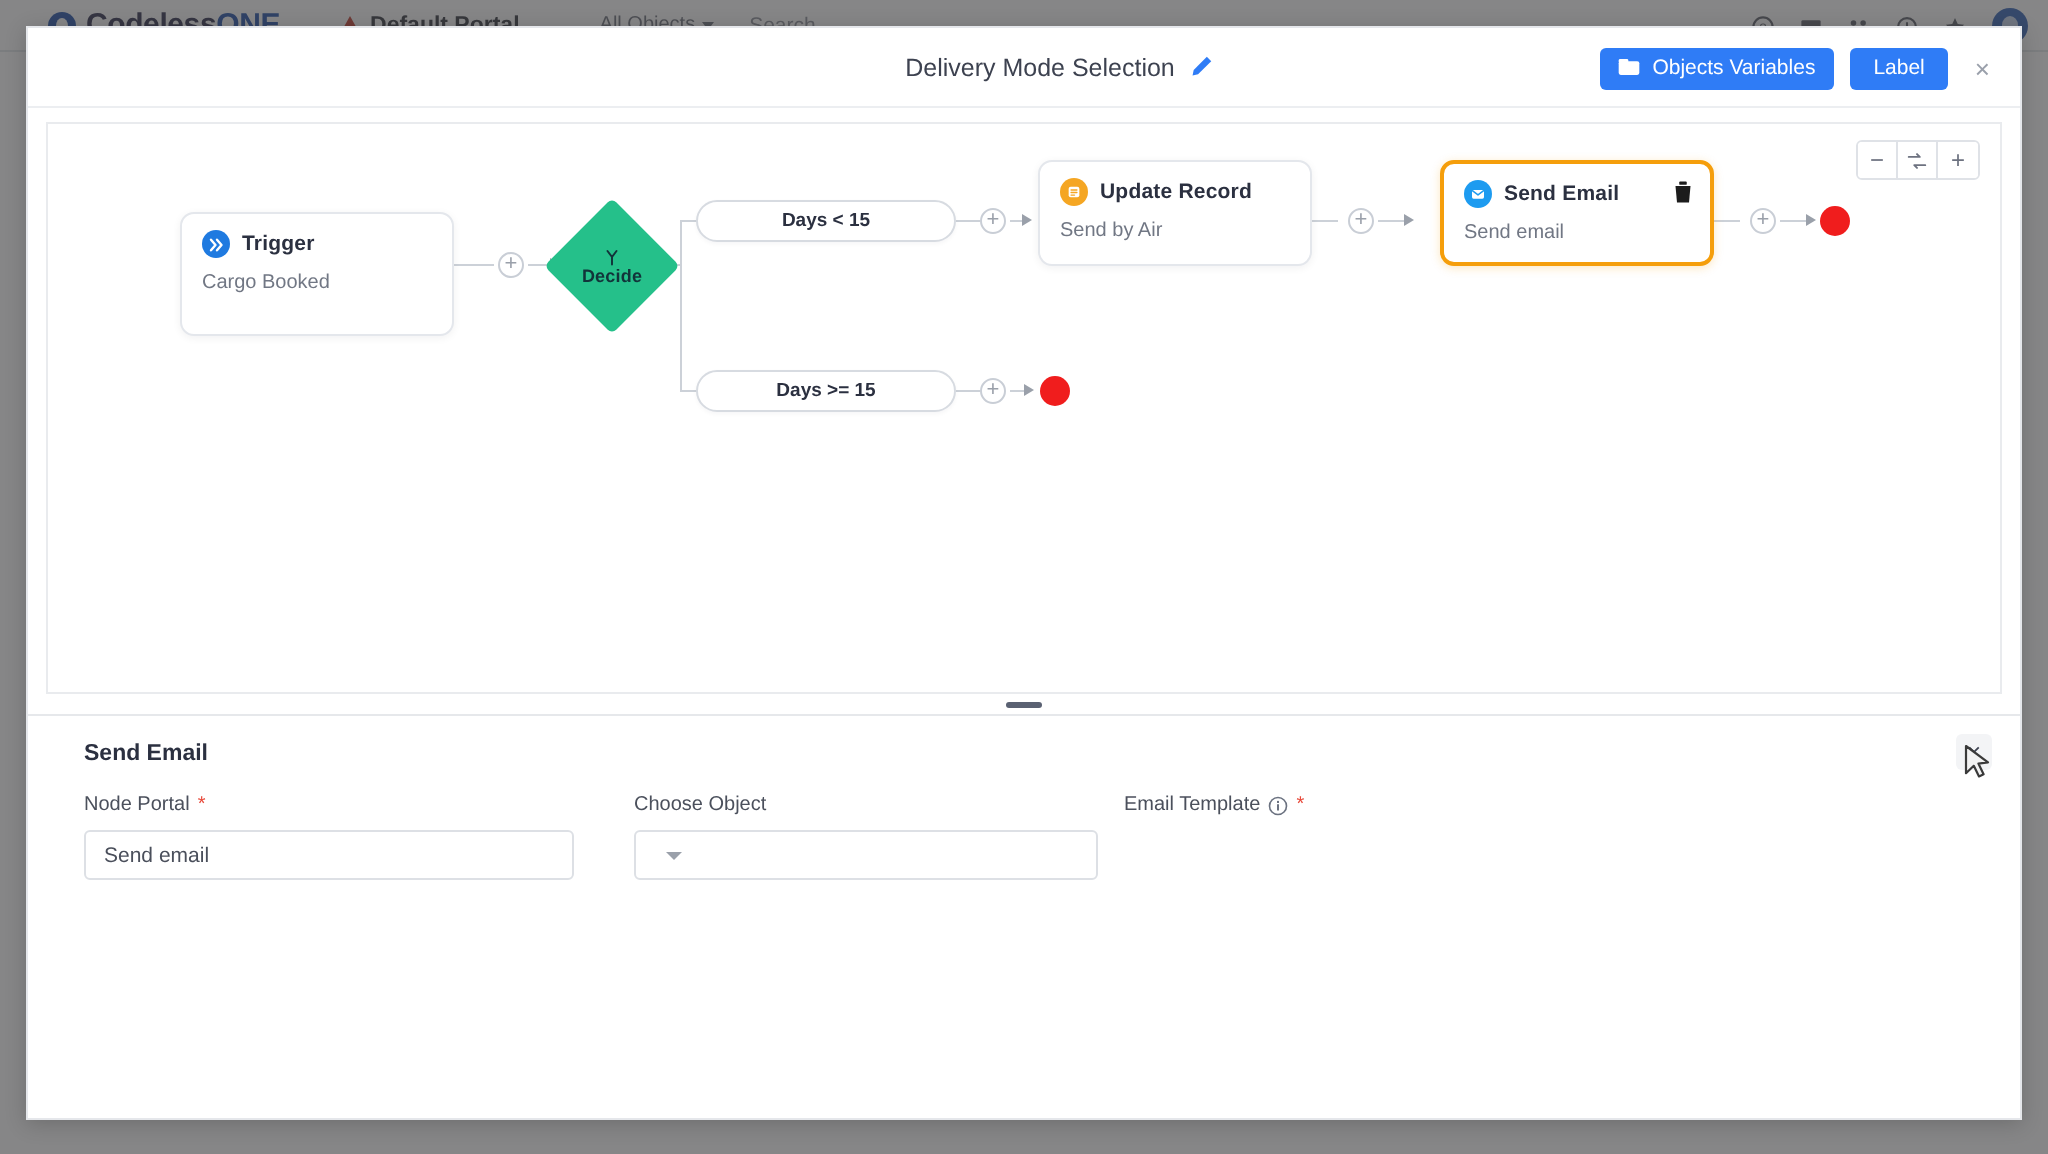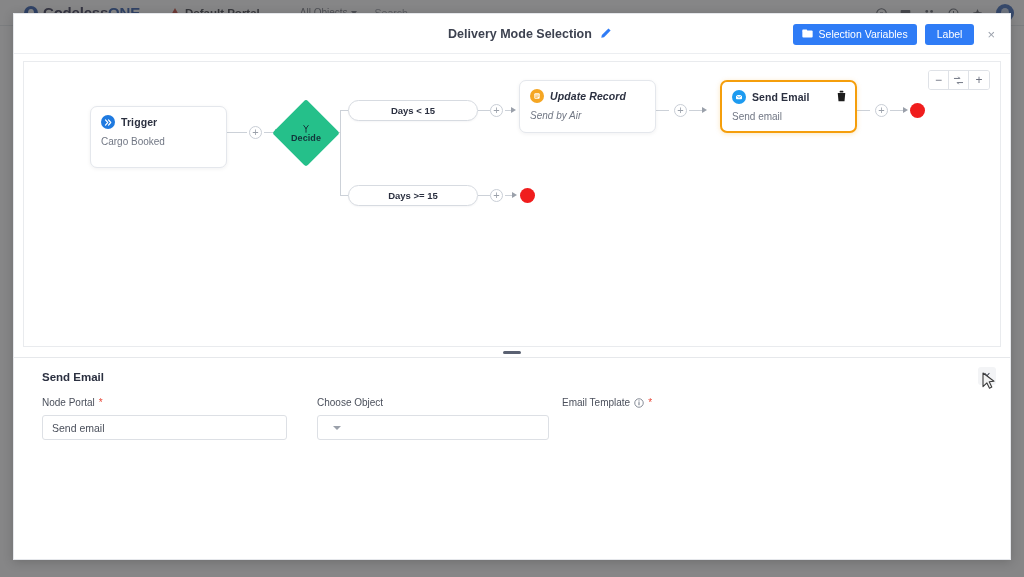--- a/index.html
+++ b/index.html
@@ -100,21 +100,21 @@
     height: 40px; flex: none;
     position: relative;
     display: flex; align-items: center; justify-content: center;
     background: #fff;
     border-bottom: 1px solid #eceef1;
   }
   #wf-title-wrap {
     display: flex; align-items: center; gap: 7px;
   }
   #wf-title {
-    font-size: 12.5px; color: #3d4250; font-weight: 700; margin-left: 36px;
+    font-size: 12.5px; color: #3d4250; font-weight: 400; margin-left: 36px;
   }
   .pencil-icon { width: 13px; height: 13px; display: block; }
   #header-actions {
     position: absolute; right: 10px; top: 0; height: 40px;
     display: flex; align-items: center; gap: 8px;
   }
   .btn-primary {
     background: #2f7cf6; color: #fff; border: none;
     font-family: inherit;
     font-size: 10.5px; font-weight: 400;
@@ -190,21 +190,21 @@
   }
   .ico-blue { background: #1f7ae0; }
   .ico-orange { background: #f5a623; }
   .ico-cyan { background: #1d9bf0; }
   .trash-icon {
     position: absolute; right: 8px; top: 8px;
     width: 11px; height: 12px; cursor: pointer;
   }
 
   #trigger-node  { left: 66px;  top: 44px;  width: 137px; height: 62px; }
-  #update-node   { left: 495px; top: 18px;  width: 137px; height: 53px; font-style: italic; }
+  #update-node   { left: 495px; top: 18px;  width: 137px; height: 53px; }
   #email-node    { left: 696px; top: 18px;  width: 137px; height: 53px; }
 
   
   #decide {
     position: absolute; left: 258px; top: 47px;
     width: 48px; height: 48px;
     background: #25c08a;
     transform: rotate(45deg);
     border-radius: 3px;
   }
@@ -394,21 +394,21 @@
       <svg class="pencil-icon" viewBox="0 0 16 16">
         <path d="M11.6 1.7l2.7 2.7-8.1 8.1-3.4.7.7-3.4z" fill="#2f7cf6"></path>
       </svg>
     </div>
     <div id="header-actions">
       <button class="btn-primary">
         <svg class="var-icon" viewBox="0 0 16 14">
           <rect x="0.5" y="2" width="15" height="10" rx="1.5" fill="#ffffff"></rect>
           <rect x="0.5" y="0.5" width="7" height="3" rx="1" fill="#ffffff"></rect>
         </svg>
-        <span>Selection Variables</span>
+        <span>Objects Variables</span>
       </button>
       <button class="btn-primary save">
         <span>Label</span>
       </button>
       <span class="hdr-x">×</span>
     </div>
   </div>
 
   <div id="canvas-wrap">
     <div id="canvas">

